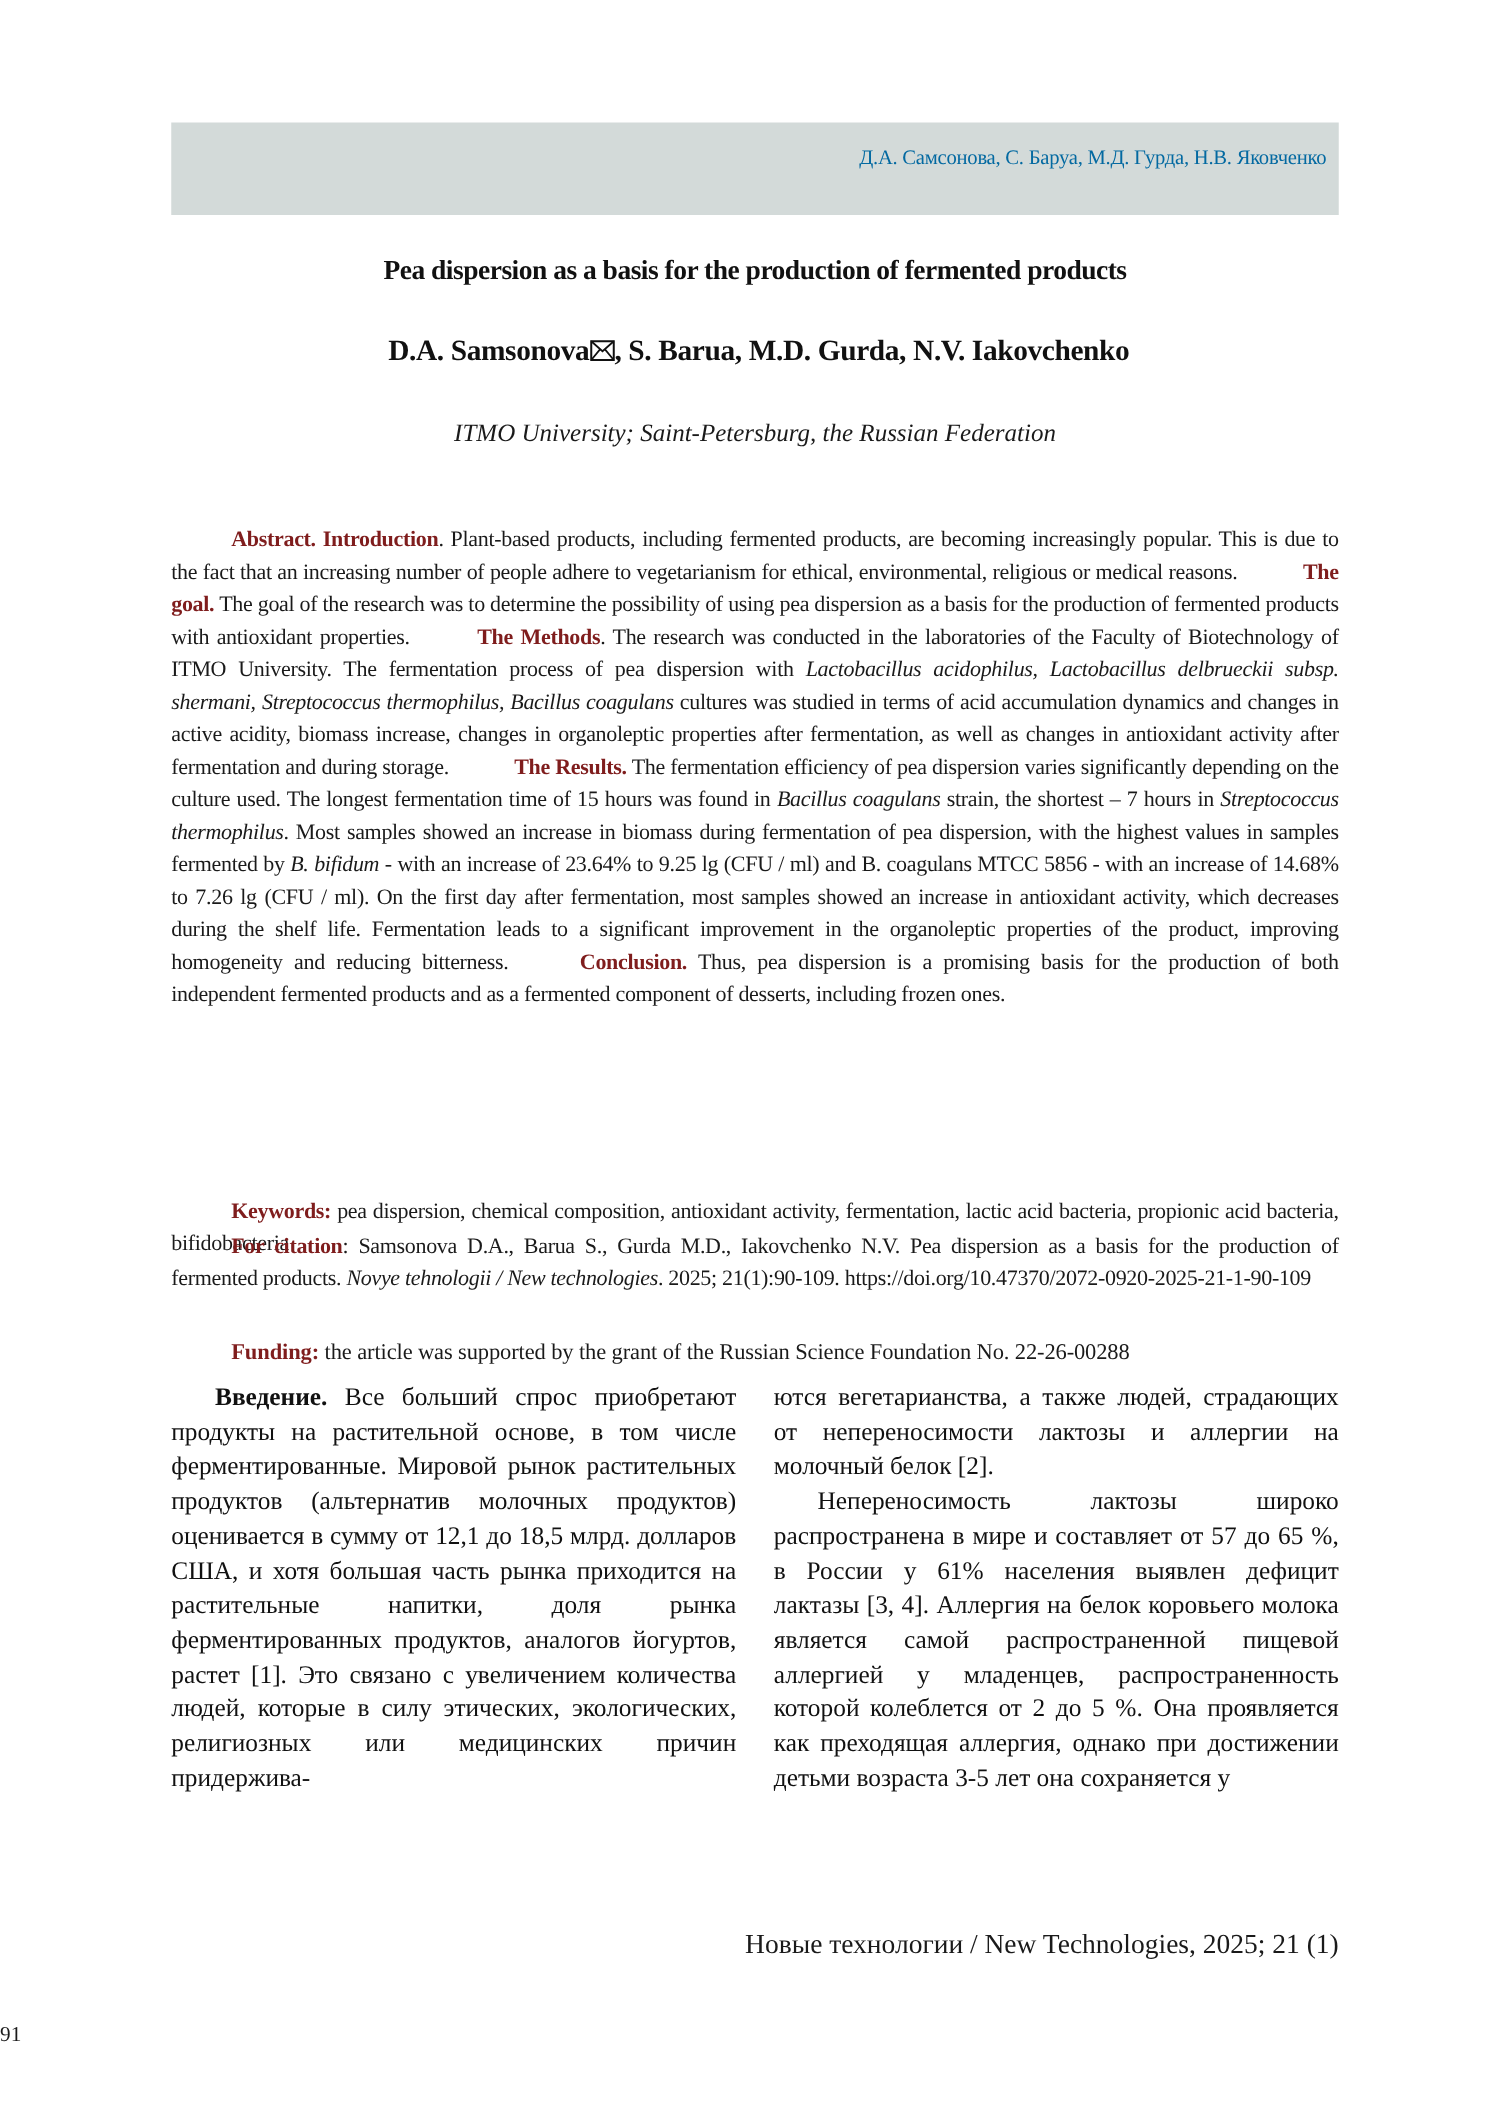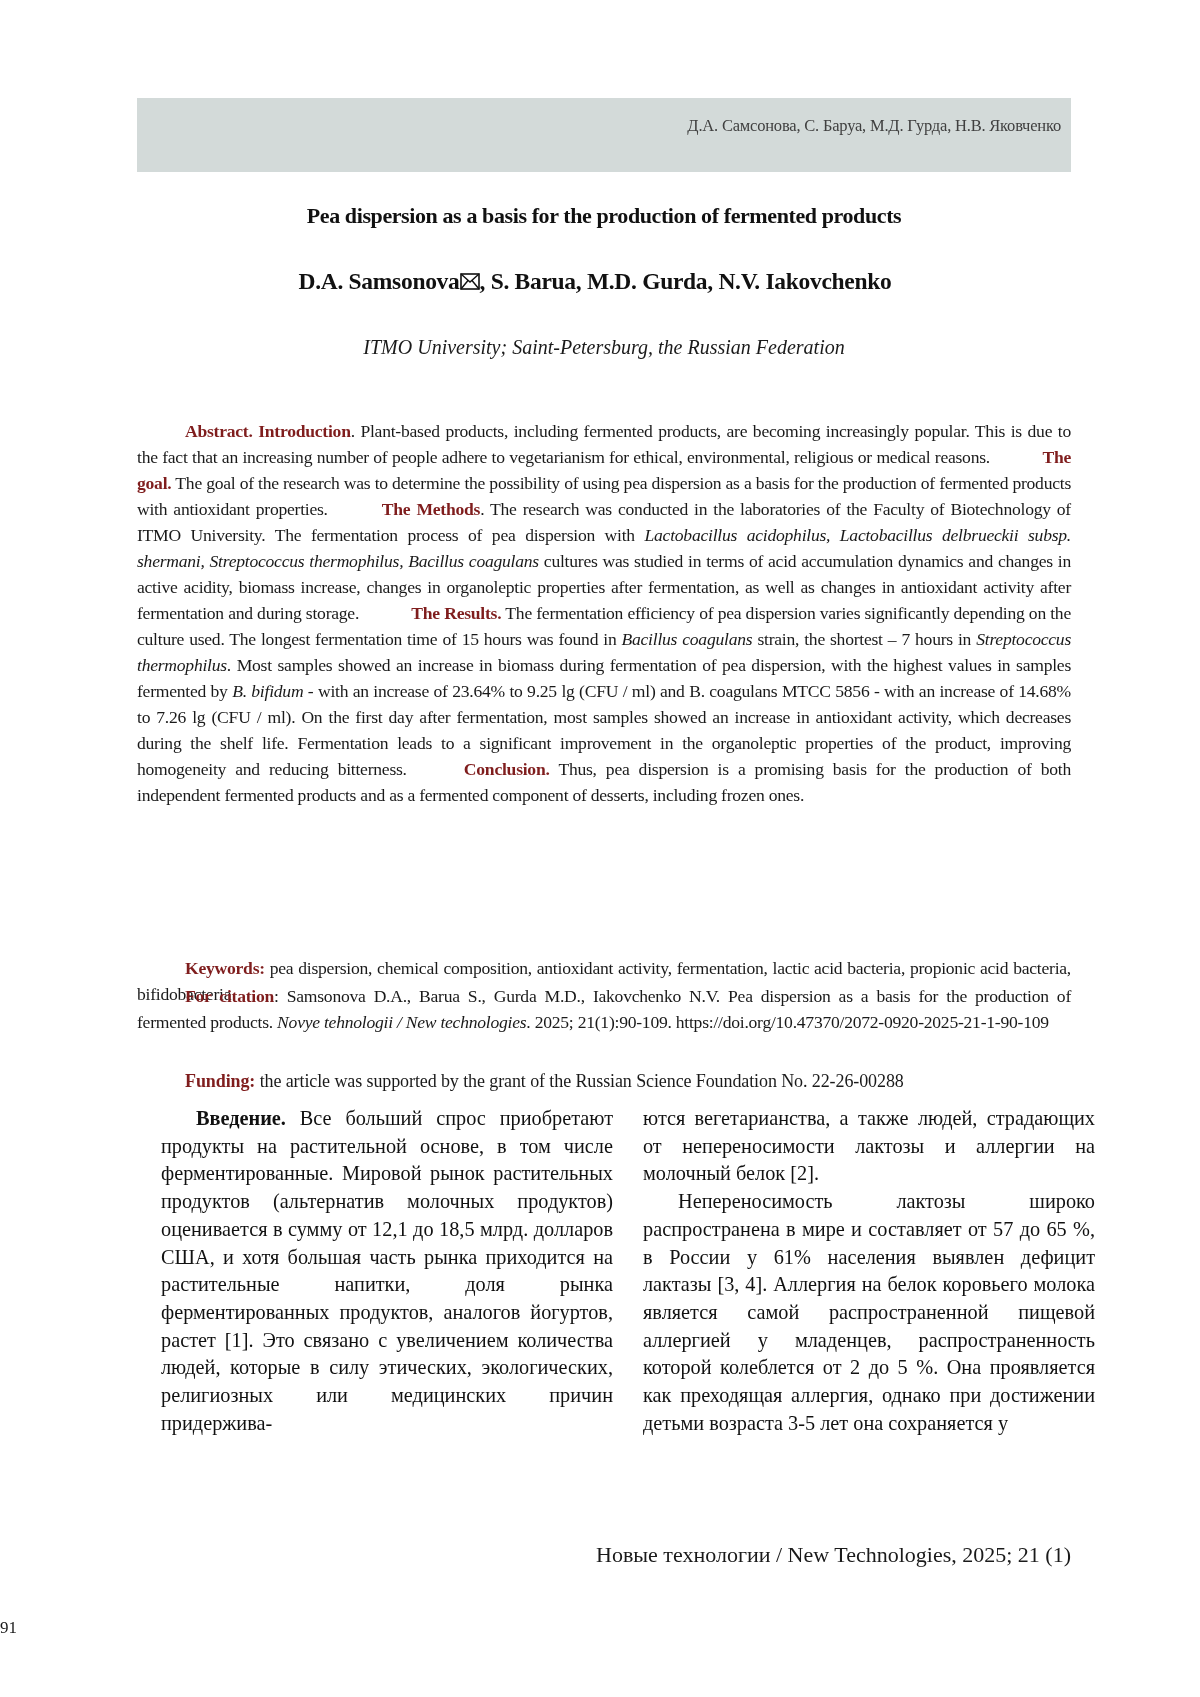--- a/index.html
+++ b/index.html
@@ -3,29 +3,29 @@
 <meta charset="utf-8">
 <style>
   html, body { margin: 0; padding: 0; background: #ffffff; }
   body {
     width: 1200px; height: 1697px; position: relative; overflow: hidden;
     font-family: "Liberation Serif", serif; color: #1a1a1a;
   }
   .running-header {
     position: absolute; left: 137px; top: 98px; width: 934px; height: 74px;
     background: #d3dad9; box-sizing: border-box; padding: 16px 10px 0 0;
-    text-align: right; font-size: 16.5px; line-height: 24px; color: #404040;
+    text-align: right; font-size: 16.5px; line-height: 24px; color: #0369a1;
     letter-spacing: -0.2px;
   }
   .title {
     position: absolute; left: 137px; top: 203px; width: 934px; text-align: center;
     font-weight: bold; font-size: 22px; letter-spacing: -0.4px; color: #111;
   }
   .authors {
-    position: absolute; left: 128px; top: 268px; width: 934px; text-align: center;
+    position: absolute; left: 140px; top: 268px; width: 934px; text-align: center;
     font-weight: bold; font-size: 23.5px; letter-spacing: -0.3px; color: #111;
   }
   .env-icon {
     display: inline-block; width: 20px; height: 17px; vertical-align: -1px;
   }
   .affiliation {
     position: absolute; left: 137px; top: 334px; width: 934px; text-align: center;
     font-style: italic; font-size: 20px; line-height: 26px;
   }
   .email-line .env-small { display: inline-block; width: 17px; height: 14px; vertical-align: 0; }
@@ -37,21 +37,21 @@
   .meta {
     position: absolute; left: 137px; width: 934px;
     font-size: 17.6px; line-height: 26px; text-align: justify; letter-spacing: -0.25px;
   }
   .keywords { top: 955px; }
   .citation { top: 983px; }
   .funding { top: 1068px; font-size: 18px; letter-spacing: -0.1px; }
   .columns {
     position: absolute; top: 1105px; left: 137px; width: 934px;
     display: flex; justify-content: space-between;
-    font-size: 20.3px; line-height: 27.7px; color: #111; margin-left: 24px;
+    font-size: 20.3px; line-height: 27.7px; color: #111;
   }
   .col { width: 452px; text-align: justify; }
   .col p { margin: 0; }
   .indent { text-indent: 35px; }
   .footer-journal {
     position: absolute; right: 129px; top: 1542px; font-size: 22px;
   }
   .page-number {
     position: absolute; left: 0; width: 1200px; top: 1618px; text-align: left; font-size: 17px;
   }

